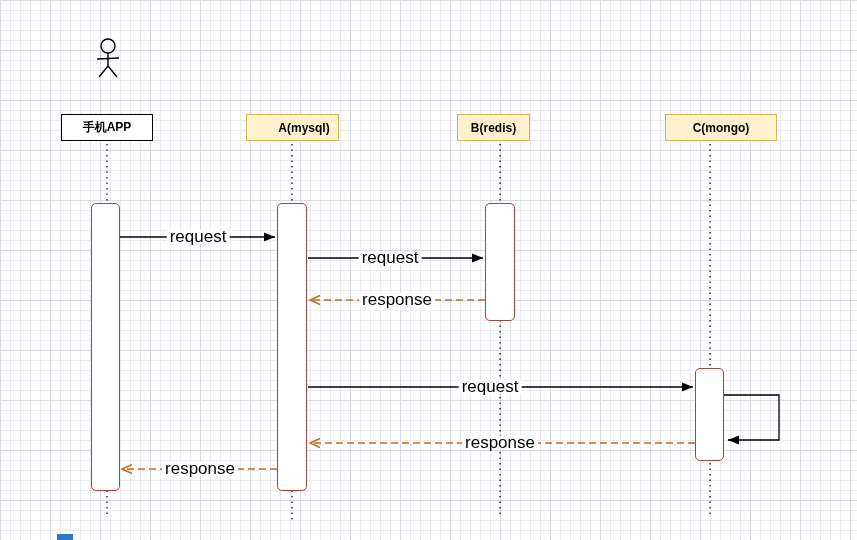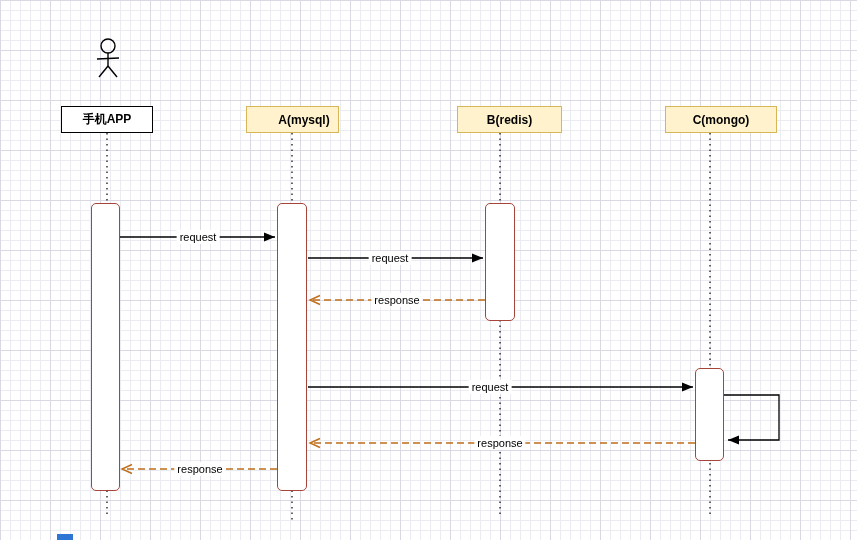--- a/index.html
+++ b/index.html
@@ -14,31 +14,31 @@
       linear-gradient(to bottom, #d9d9e3 1px, transparent 1px),
       linear-gradient(to right, #ebebf2 1px, transparent 1px),
       linear-gradient(to bottom, #ebebf2 1px, transparent 1px);
     background-size:50px 50px, 50px 50px, 10px 10px, 10px 10px;
   }
   svg.layer{position:absolute;left:0;top:0;}
   .head{
     position:absolute;height:27px;box-sizing:border-box;
     display:flex;align-items:center;justify-content:center;
     font-size:12px;font-weight:bold;color:#000;
-    background:#ffffff;border:1px solid #000;
+    background:#ffffff;border:1px solid #000;margin-top:8px;
   }
   .head.accent{background:#fff2cc;border:1px solid #d6b656;}
   .activation{
     position:absolute;box-sizing:border-box;
     background:#ffffff;border:1.6px solid #a6453a;border-radius:5px;
   }
   .msg-label{
     position:absolute;transform:translate(-50%,-50%);
     background:#ffffff;padding:0 3px;
-    font-size:11px;color:#000;white-space:nowrap;line-height:14px;
+    font-size:17px;color:#000;white-space:nowrap;line-height:14px;
   }
   .artifact{position:absolute;background:#2e75d4;}
 </style>
 </head>
 <body>
 
 <div class="canvas">
 
   <svg class="layer" width="857" height="540">
     <g stroke="#000" stroke-width="1.4" fill="none">
@@ -58,21 +58,21 @@
   <div class="activation" style="left:277px; top:203px; width:30px; height:288px;"></div>
   <div class="activation" style="left:485px; top:203px; width:30px; height:118px;"></div>
   <div class="activation" style="left:695px; top:368px; width:29px; height:93px;"></div>
 
   <div class="head plain" style="left:61px;  top:106px; width:92px;">
     <span>手机APP</span>
   </div>
   <div class="head accent" style="left:246px; top:106px; width:93px;padding-left:23px;">
     <span>A(mysql)</span>
   </div>
-  <div class="head accent" style="left:457px; top:106px; width:105px;">
+  <div class="head accent" style="left:457px; top:106px; width:73px;">
     <span>B(redis)</span>
   </div>
   <div class="head accent" style="left:665px; top:106px; width:112px;">
     <span>C(mongo)</span>
   </div>
 
   <svg class="layer" width="857" height="540" style="pointer-events:none;">
     <defs>
       <marker id="mArrowBlack" markerWidth="14" markerHeight="12" refX="12" refY="5" orient="auto" markerUnits="userSpaceOnUse">
         <path d="M1,0.5 L12,5 L1,9.5 Z" fill="#000"></path>

